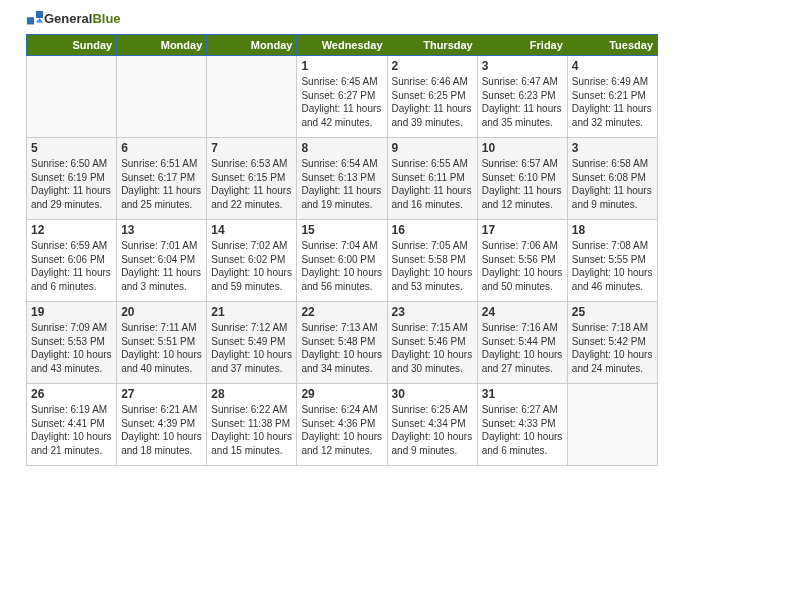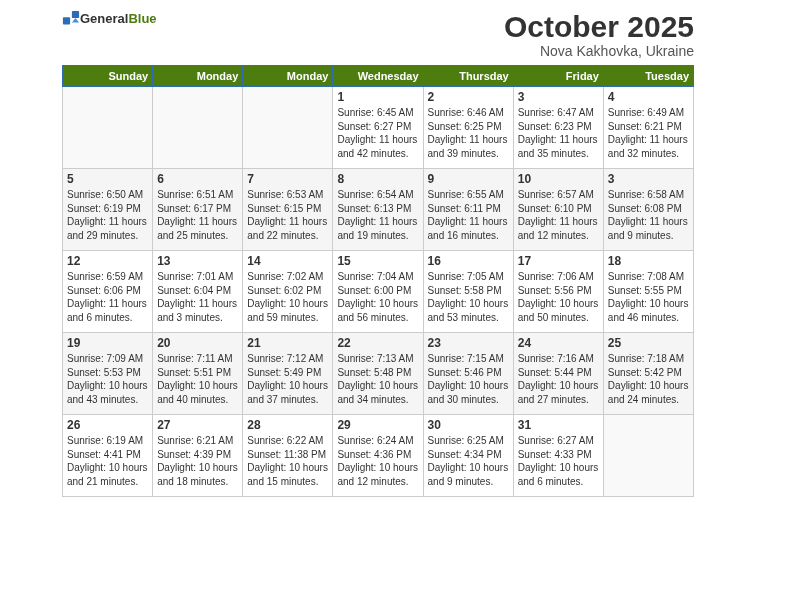--- a/index.html
+++ b/index.html
@@ -6,21 +6,20 @@
     body {
       font-family: Arial, sans-serif;
       background: #fff;
       width: 792px;
       height: 612px;
       overflow: hidden;
     }
     .container {
       width: 684px;
       padding: 10px 26px;
-      margin-left: 36px;
     }
     .header-row {
       display: flex;
       justify-content: space-between;
       align-items: flex-start;
       margin-bottom: 6px;
     }
     .logo-text-general {
       font-size: 13px;
       font-weight: bold;
@@ -108,24 +107,20 @@
       <div class="logo-line1">
         <svg class="logo-icon" viewBox="0 0 20 20">
           <rect x="1" y="8" width="8" height="8" rx="1" fill="#2e6db4"></rect>
           <rect x="11" y="1" width="8" height="8" rx="1" fill="#2e6db4"></rect>
           <polygon points="15,9 19,14 11,14" fill="#4a90d9"></polygon>
         </svg>
         <span class="logo-text-general">General</span>
           <span class="logo-text-blue">Blue</span>
       </div>
     </div>
-    <div class="title-block">
-      <div class="month-title">October 2025</div>
-      <div class="location-title">Nova Kakhovka, Ukraine</div>
-    </div>
   </div>
 
   <table class="calendar">
     <thead>
       <tr>
       <th>Sunday</th>
           <th>Monday</th>
           <th>Monday</th>
           <th>Wednesday</th>
           <th>Thursday</th>

